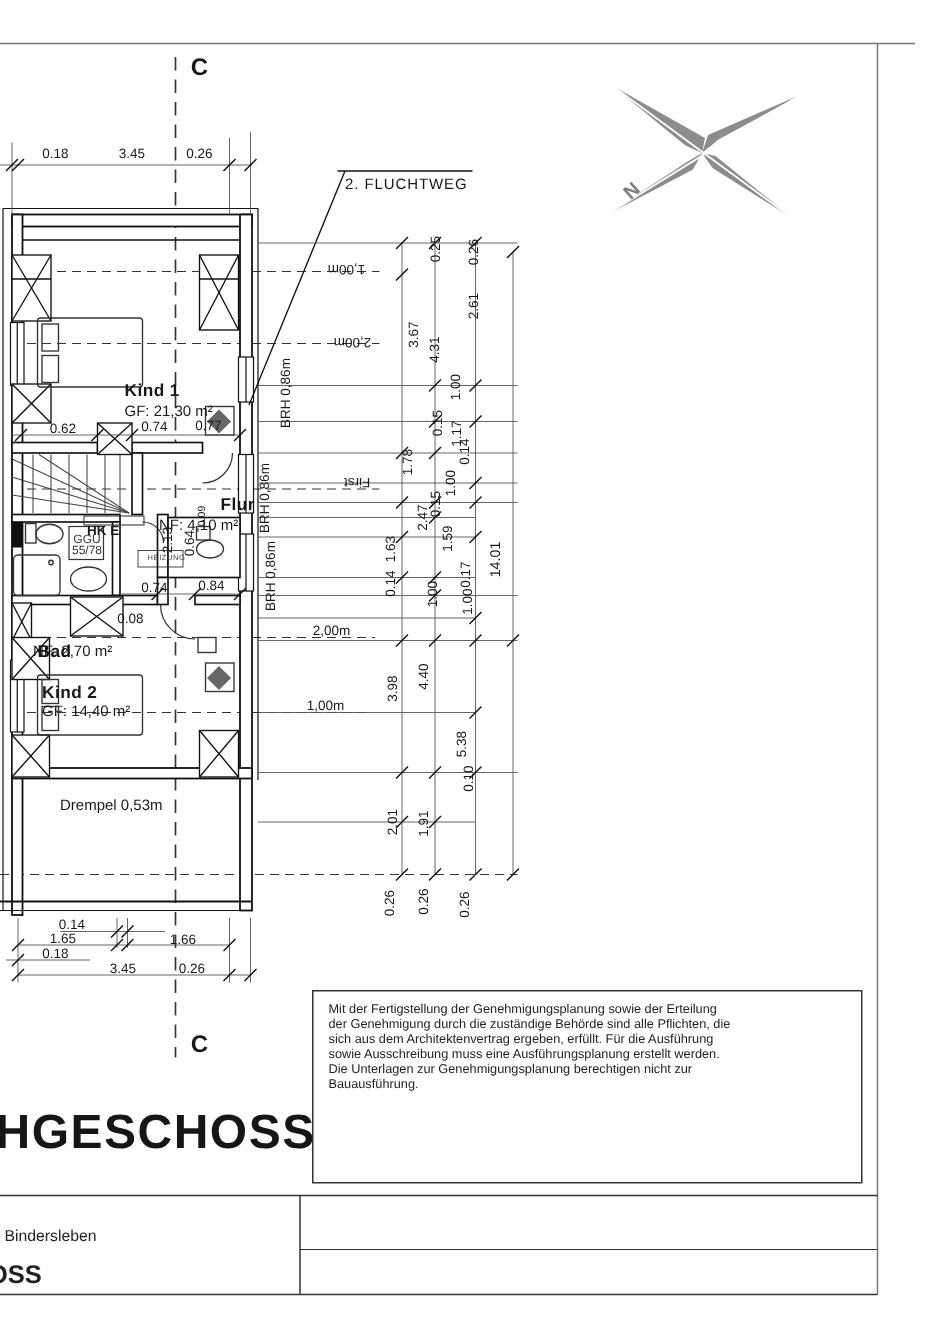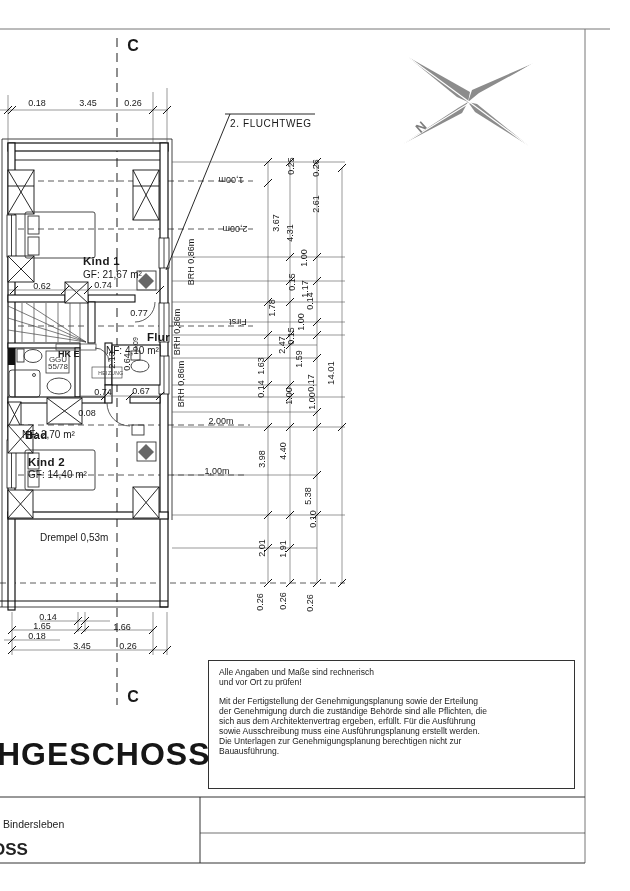--- a/index.html
+++ b/index.html
@@ -297,23 +297,23 @@
   <div id="label-layer">
       <span class="lbl secmark" style="left: 133px; top: 46px;">C</span>
       <span class="lbl secmark" style="left: 133px; top: 697px;">C</span>
       <span class="lbl north" style="left: 421px; top: 127px;">N</span>
       <span class="lbl flucht la" style="left: 230px; top: 108px;">2. FLUCHTWEG</span>
       <span class="lbl" style="left: 37px; top: 103px;">0.18</span>
       <span class="lbl" style="left: 88px; top: 103px;">3.45</span>
       <span class="lbl" style="left: 133px; top: 103px;">0.26</span>
       <span class="lbl" style="left: 42px; top: 286px;">0.62</span>
       <span class="lbl" style="left: 103px; top: 285px;">0.74</span>
-      <span class="lbl" style="left: 139px; top: 284px; margin-top: 29px;">0.77</span>
+      <span class="lbl" style="left: 139px; top: 284px;">0.77</span>
       <span class="lbl" style="left: 103px; top: 392px;">0.74</span>
-      <span class="lbl" style="left: 141px; top: 391px;">0.67</span>
+      <span class="lbl" style="left: 141px; top: 391px;">0.84</span>
       <span class="lbl" style="left: 87px; top: 413px;">0.08</span>
       <span class="lbl rot" style="left: 112px; top: 360px;">2.13</span>
       <span class="lbl rot" style="left: 127px; top: 362px;">0.64</span>
       <span class="lbl dimsm rot" style="left: 135px; top: 344px;">0.09</span>
       <span class="lbl rot" style="left: 191px; top: 262px;">BRH 0,86m</span>
       <span class="lbl rot" style="left: 177px; top: 332px;">BRH 0,86m</span>
       <span class="lbl rot" style="left: 181px; top: 384px;">BRH 0,86m</span>
       <span class="lbl rev" style="left: 231px; top: 179px;">1,00m</span>
       <span class="lbl rev" style="left: 235px; top: 228px;">2,00m</span>
       <span class="lbl rev" style="left: 238px; top: 321px;">First</span>
@@ -348,37 +348,35 @@
       <span class="lbl rot" style="left: 260px; top: 602px;">0.26</span>
       <span class="lbl rot" style="left: 283px; top: 601px;">0.26</span>
       <span class="lbl rot" style="left: 310px; top: 603px;">0.26</span>
       <span class="lbl" style="left: 48px; top: 617px;">0.14</span>
       <span class="lbl" style="left: 42px; top: 626px;">1.65</span>
       <span class="lbl" style="left: 122px; top: 627px;">1.66</span>
       <span class="lbl" style="left: 37px; top: 636px;">0.18</span>
       <span class="lbl" style="left: 82px; top: 646px;">3.45</span>
       <span class="lbl" style="left: 128px; top: 646px;">0.26</span>
       <span class="lbl rname la" style="left: 83px; top: 246px;">Kind 1</span>
-      <span class="lbl rarea la" style="left: 83px; top: 259px;">GF: 21,67 m²</span>
+      <span class="lbl rarea la" style="left: 83px; top: 259px;">GF: 21,30 m²</span>
       <span class="lbl rname la" style="left: 107px; top: 322px; padding-left: 40px;">Flur</span>
       <span class="lbl rarea la" style="left: 106px; top: 335px;">NF: 4,10 m²</span>
       <span class="lbl rname la" style="left: 25px; top: 420px;">Bad</span>
       <span class="lbl rarea la" style="left: 22px; top: 419px;">NF: 2,70 m²</span>
       <span class="lbl rname la" style="left: 28px; top: 447px;">Kind 2</span>
       <span class="lbl rarea la" style="left: 28px; top: 459px;">GF: 14,40 m²</span>
       <span class="lbl hk la" style="left: 58px; top: 338px;">HK E</span>
       <span class="lbl ggu" style="left: 58px; top: 360px;">GGU</span>
       <span class="lbl ggu" style="left: 58px; top: 367px;">55/78</span>
       <span class="lbl tiny" style="left: 111px; top: 373px;">HEIZUNG</span>
       <span class="lbl drempel la" style="left: 40px; top: 522px;">Drempel 0,53m</span>
     </div>
 
   <div id="notes-box">
-    <p>Alle Angaben und Maße sind rechnerisch
-und vor Ort zu prüfen!</p>
     <p>Mit der Fertigstellung der Genehmigungsplanung sowie der Erteilung
 der Genehmigung durch die zuständige Behörde sind alle Pflichten, die
 sich aus dem Architektenvertrag ergeben, erfüllt. Für die Ausführung
 sowie Ausschreibung muss eine Ausführungsplanung erstellt werden.
 Die Unterlagen zur Genehmigungsplanung berechtigen nicht zur
 Bauausführung.</p>
   </div>
 
   <div id="big-title">HGESCHOSS</div>
   <div id="location-label">Bindersleben</div>

